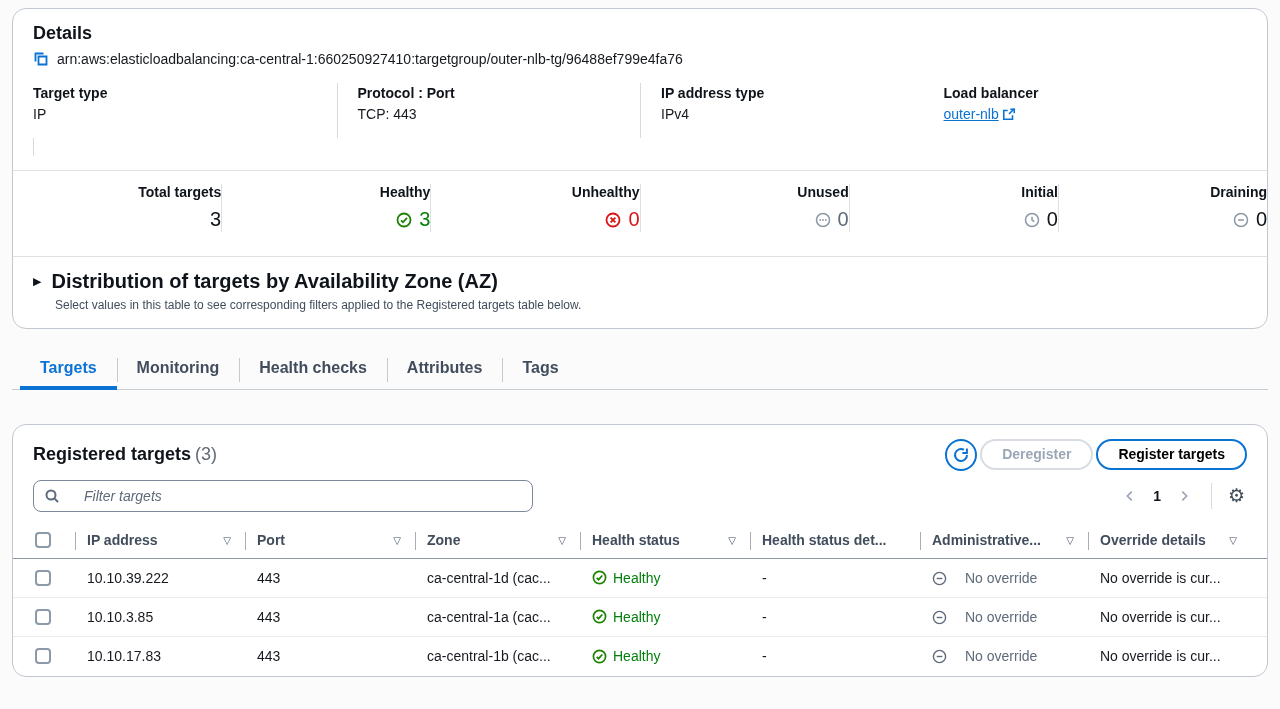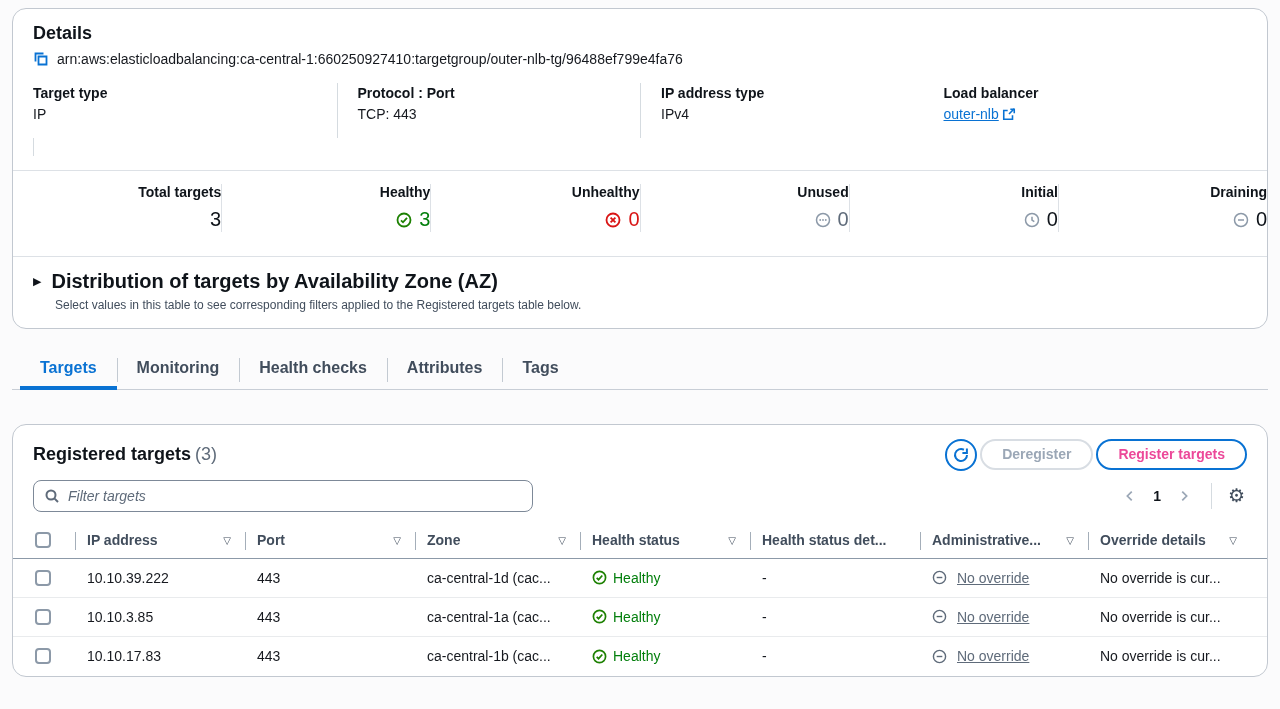--- a/index.html
+++ b/index.html
@@ -77,25 +77,25 @@
   .rt-actions { display:flex; align-items:center; gap:3px; }
   .refresh-btn {
     width:32px; height:32px; border-radius:50%; border:2px solid #0972d3; background:#fff;
     color:#0972d3; display:flex; align-items:center; justify-content:center; cursor:pointer;
   }
   .btn {
     border-radius:18px; padding:5px 20px 6px; font-size:14px; font-weight:700;
     background:#fff; cursor:pointer; font-family:inherit;
   }
   .btn.disabled { border:2px solid #d8dde3; color:#9ba7b6; cursor:default; }
-  .btn.outline  { border:2px solid #0972d3; color:#ec4899; }
+  .btn.outline  { border:2px solid #0972d3; color:#000000; }
 
   .rt-toolbar { display:flex; align-items:center; justify-content:space-between; padding:5px 20px 11px; }
   .filter-box {
-    display:flex; align-items:center; gap:8px; width:500px; height:32px;
+    display:flex; align-items:center; gap:24px; width:500px; height:32px;
     border:1px solid #7d8998; border-radius:8px; padding:0 10px; background:#fff; color:#5f6b7a;
   }
   .filter-box input {
     border:none; outline:none; flex:1; font-size:14px; font-style:italic; color:#16191f;
     font-family:inherit; background:transparent;
   }
   .filter-box input::placeholder { color:#5f6b7a; font-style:italic; }
   .pager { display:flex; align-items:center; gap:4px; color:#9ba7b6; }
   .pg-btn { background:none; border:none; color:#9ba7b6; cursor:pointer; padding:4px; display:flex; }
   .pg-num { font-size:14px; font-weight:700; color:#0f141a; padding:0 8px; }
@@ -119,21 +119,21 @@
     content:""; position:absolute; left:0; top:9px; height:18px; width:1px; background:#a4aeb9;
   }
   .th-chk, .td-chk { display:flex; align-items:center; justify-content:flex-start; padding-left:6px; height:100%; }
   .checkbox {
     width:16px; height:16px; border:2px solid #8c99a8; border-radius:4px; background:#fff; cursor:pointer; display:inline-block;
   }
   .trow { height:39px; border-bottom:1px solid #e9ebed; }
   .trow:last-child { border-bottom:none; }
   .td { font-size:14px; color:#16191f; padding:0 14px 0 12px; white-space:nowrap; overflow:hidden; }
   .td.health { display:flex; align-items:center; gap:6px; color:#037f0c; }
-  .td.admin  { display:flex; align-items:center; gap:10px; color:#5f6b7a;text-decoration:underline; }
+  .td.admin  { display:flex; align-items:flex-end; gap:18px; color:#5f6b7a; }
 </style>
 </head>
 <body>
 
 <div class="page">
 
   <section class="card card-details">
     <div class="details-top">
       <h2 class="details-title">Details</h2>
       <div class="arn-row">

